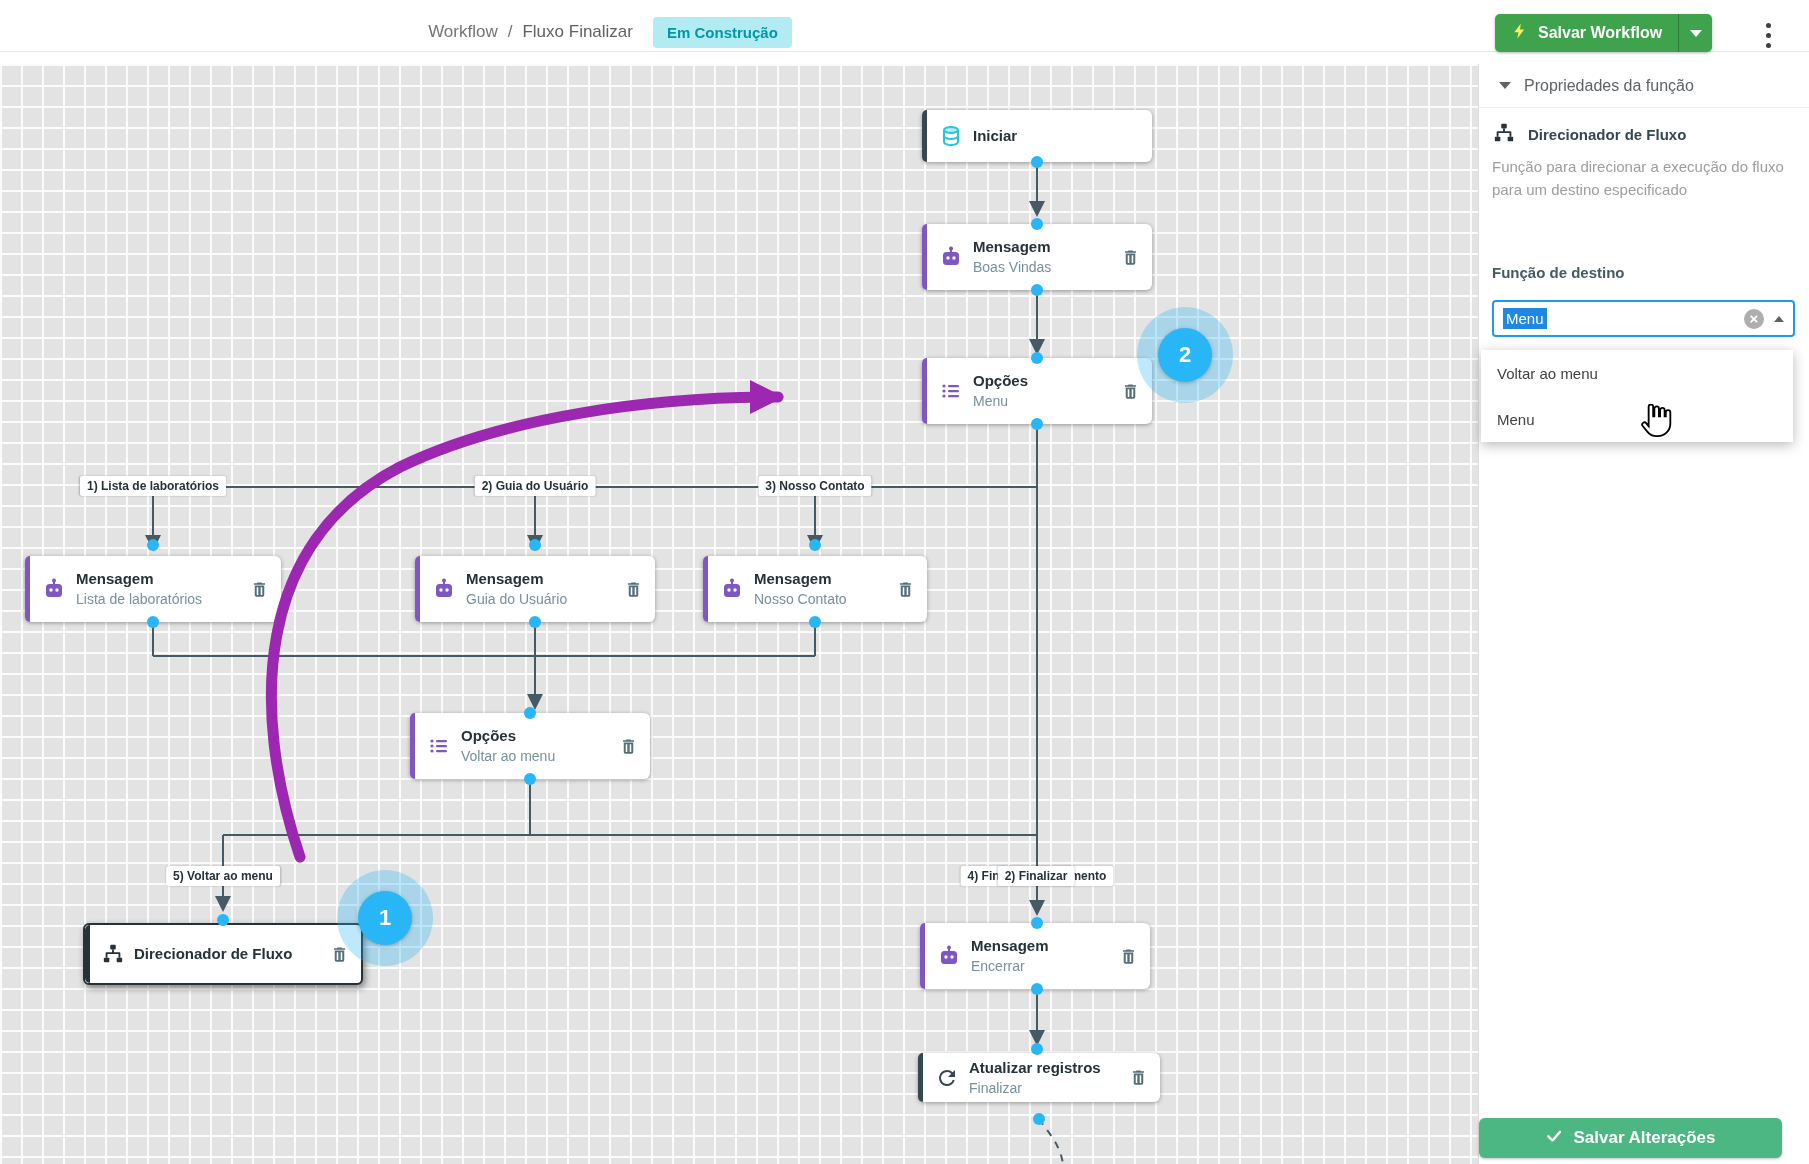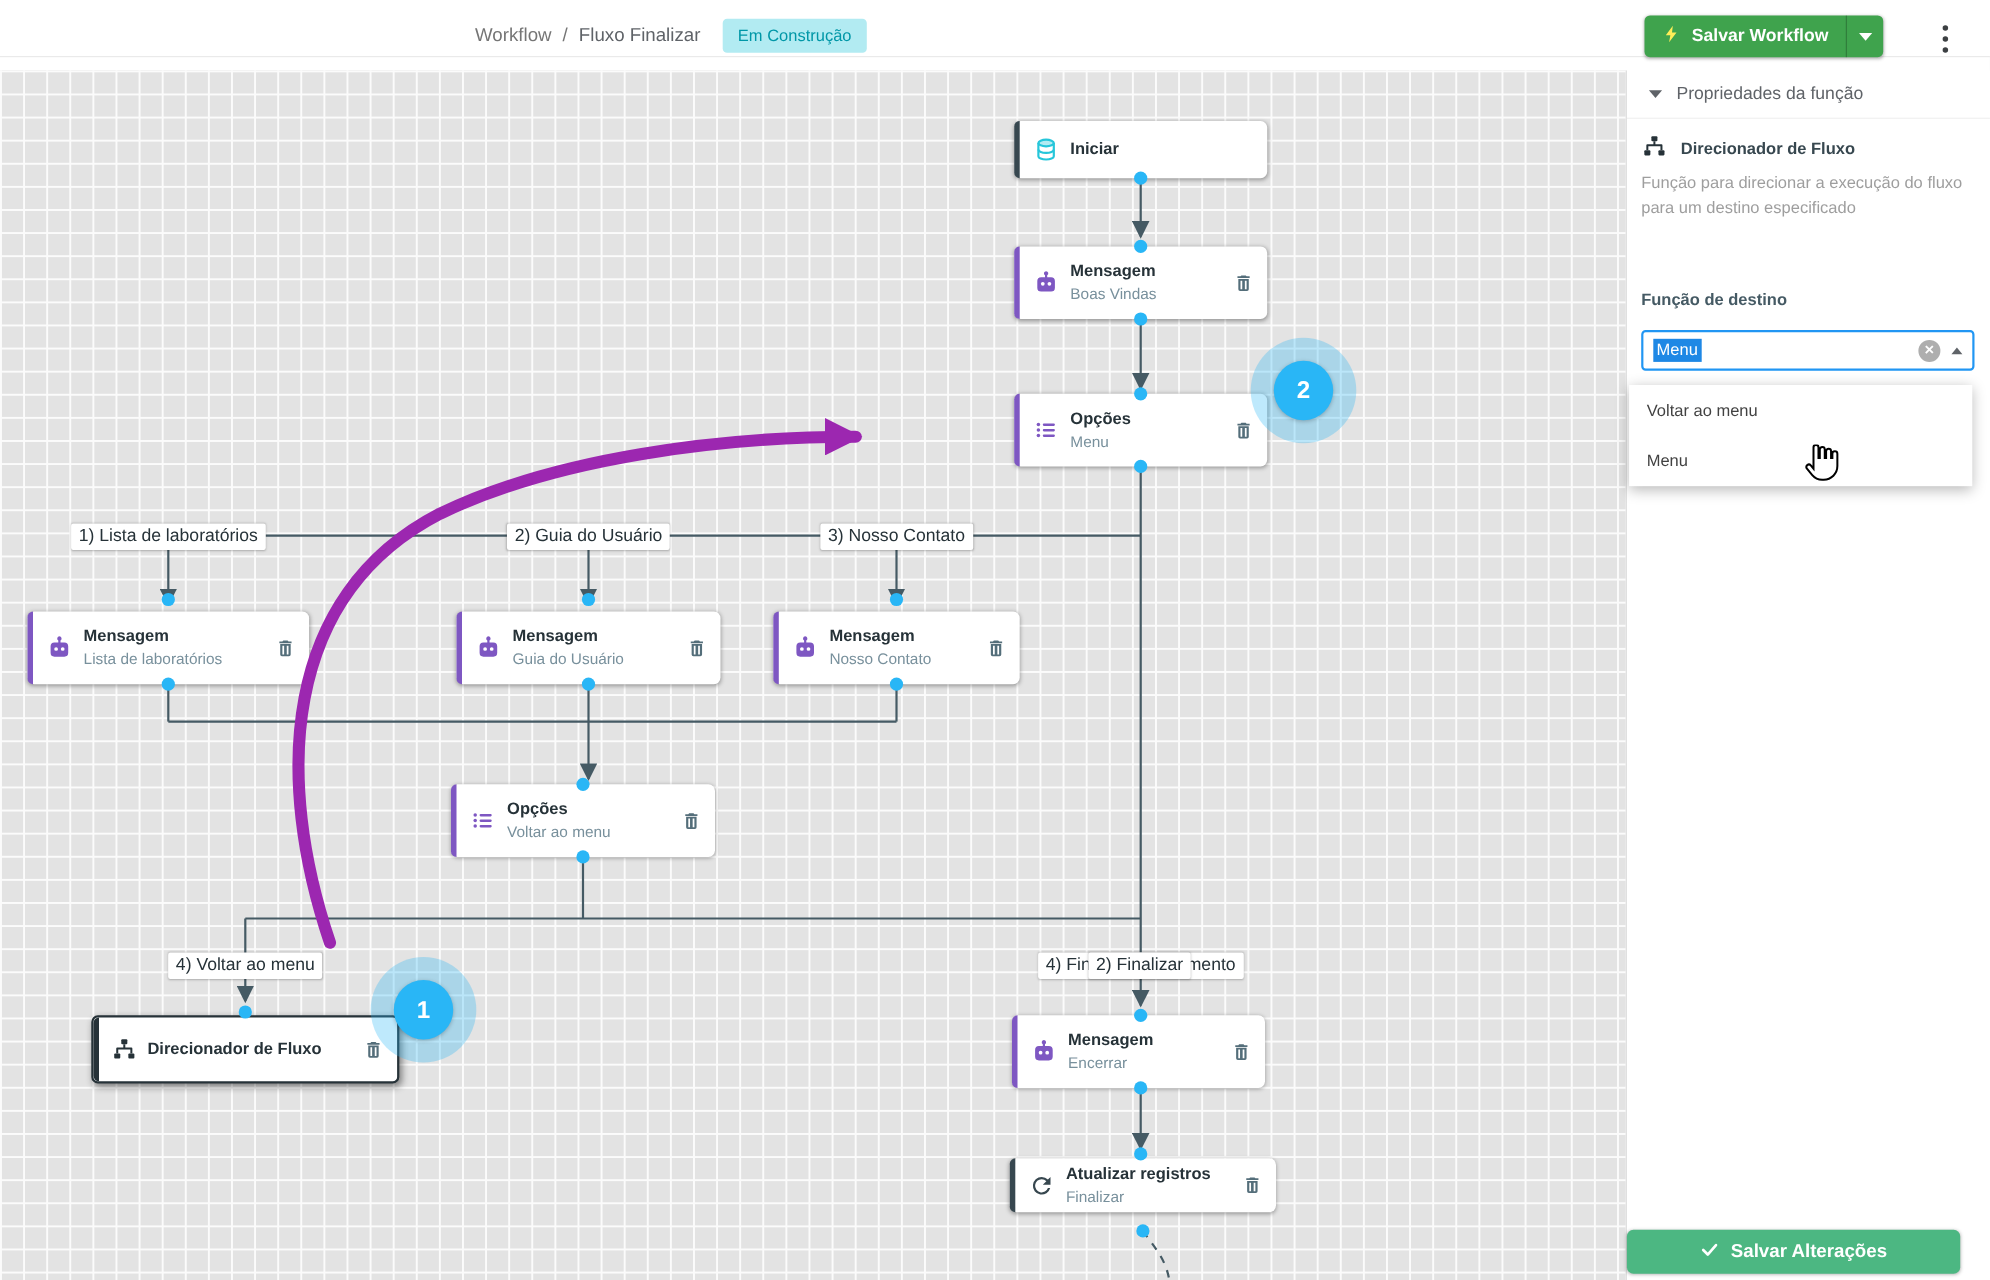--- a/index.html
+++ b/index.html
@@ -7,21 +7,21 @@
     margin: 0; width: 1809px; height: 1164px; position: relative;
     font-family: "Liberation Sans", sans-serif; background: #fff; overflow: hidden;
   }
 
   
   .header { position: absolute; left:0; top:0; width:1809px; height:52px; background:#fff;
             border-bottom:1px solid #e8e8e8; z-index:10; }
   .breadcrumb { position:absolute; left:0; top:0; width:1220px; height:64px;
             display:flex; align-items:center; justify-content:center; gap:10px; font-size:17px; color:#757575; }
   .bc-title { color:#5f6368; }
-  .status-badge { background:#b2ebf2; color:#0097a7; font-weight:normal; font-size:15px;
+  .status-badge { background:#b2ebf2; color:#0097a7; font-weight:bold; font-size:15px;
             padding:7px 14px; border-radius:4px; margin-left:10px; }
   .save-wf-group { position:absolute; left:1495px; top:14px; height:38px; display:flex; align-items:stretch;
             background:#3fa34d; border-radius:5px; color:#fff; font-weight:bold; font-size:16px;
             box-shadow:0 1px 3px rgba(0,0,0,.3); cursor:pointer; }
   .save-wf-main { display:flex; align-items:center; gap:9px; padding:0 16px; }
   .save-wf-caret { width:34px; border-left:1px solid rgba(0,0,0,.25); display:flex; align-items:center; justify-content:center; }
   .caret-down { width:0; height:0; border-left:6px solid transparent; border-right:6px solid transparent; border-top:7px solid #fff; }
   .kebab { position:absolute; left:1762px; top:19px; display:flex; flex-direction:column; gap:5px; padding:4px; cursor:pointer; }
   .kebab i { width:5px; height:5px; border-radius:50%; background:#3c4043; }
 
@@ -37,22 +37,22 @@
   .node { position:absolute; background:#fff; border-radius:6px; box-shadow:0 1px 4px rgba(0,0,0,.35);
           display:flex; align-items:center; gap:10px; padding:0 12px 0 17px; z-index:2; cursor:pointer; }
   .node.selected { border:2px solid #263238; box-shadow:2px 3px 7px rgba(0,0,0,.45); }
   .accent { position:absolute; left:0; top:0; bottom:0; width:5px; border-radius:6px 0 0 6px; }
   .node-icon { flex:0 0 auto; display:flex; }
   .node-text { display:flex; flex-direction:column; justify-content:flex-end; }
   .node-title { font-size:15px; font-weight:bold; color:#263238; line-height:1.2; }
   .node-sub { font-size:14px; color:#78909c; margin-top:3px; line-height:1.2; }
   .trash { margin-left:auto; flex:0 0 auto; display:flex; cursor:pointer; }
 
-  .edge-label { position:absolute; transform:translateX(-50%); background:#fff; font-size:16px; color:#263238;
-          padding:3px 7px; white-space:nowrap; z-index:3; box-shadow:0 0 2px rgba(0,0,0,.25); border-radius:2px; }
+  .edge-label { position:absolute; transform:translateX(-50%); background:#fff; font-size:12px; color:#263238;
+          padding:3px 7px; white-space:nowrap; z-index:3; box-shadow:0 0 2px rgba(0,0,0,.25); border-radius:2px;font-weight:bold; }
   .edge-label.front { z-index:4; }
 
   .step-badge { position:absolute; width:96px; height:96px; border-radius:50%;
           background:rgba(41,182,246,.30); display:flex; align-items:center; justify-content:center; z-index:6; }
   .step-badge .inner { width:54px; height:54px; border-radius:50%; background:#29b6f6; color:#fff;
           font-weight:bold; font-size:22px; display:flex; align-items:center; justify-content:center;
           box-shadow:0 1px 4px rgba(0,0,0,.25); }
 
   
   .panel { position:absolute; left:1478px; top:64px; width:331px; height:1100px; background:#fff;
@@ -336,21 +336,21 @@
     <span class="trash">
       <svg width="19" height="19" viewBox="0 0 24 24" fill="#546e7a">
           <path d="M6 19a2 2 0 0 0 2 2h8a2 2 0 0 0 2-2V7H6v12zM8.5 9h2v10h-2V9zm5 0h2v10h-2V9zM15.5 4l-1-1h-5l-1 1H5v2h14V4h-3.5z"></path>
         </svg>
     </span>
   </div>
 
   <div class="edge-label" style="left:153px;top:412px">1) Lista de laboratórios</div>
   <div class="edge-label" style="left:535px;top:412px">2) Guia do Usuário</div>
   <div class="edge-label" style="left:815px;top:412px">3) Nosso Contato</div>
-  <div class="edge-label" style="left:223px;top:802px">4) Voltar ao menu</div>
+  <div class="edge-label" style="left:223px;top:802px">5) Voltar ao menu</div>
   <div class="edge-label" style="left:1037px;top:802px">4) Finalizar Atendimento</div>
   <div class="edge-label front" style="left:1036px;top:802px">2) Finalizar</div>
 
   <svg class="layer dots" width="1478" height="1100">
     <g fill="#29b6f6">
       <circle cx="1037" cy="98" r="6"></circle>
         <circle cx="1037" cy="160" r="6"></circle>
       <circle cx="1037" cy="226" r="6"></circle>
         <circle cx="1037" cy="294" r="6"></circle>
       <circle cx="1037" cy="360" r="6"></circle>

